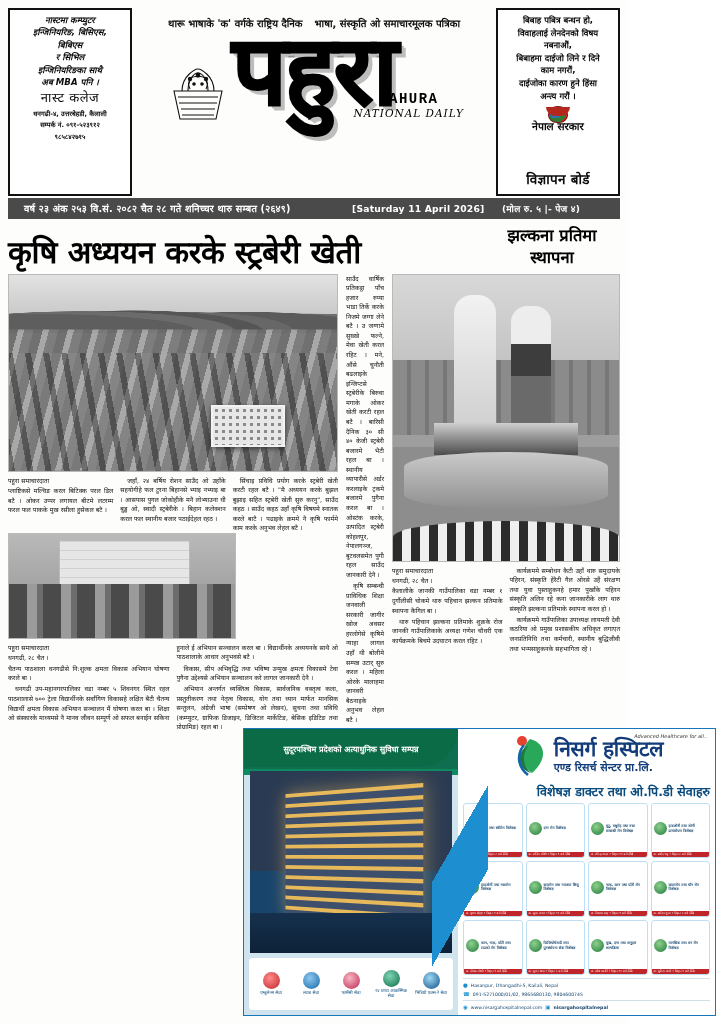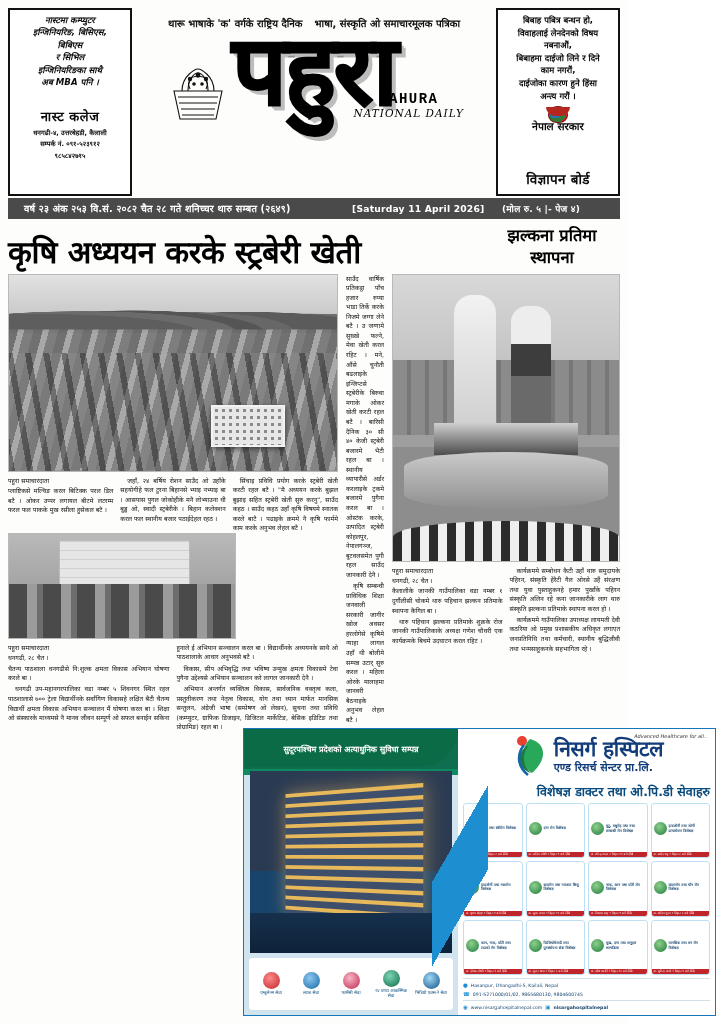--- a/index.html
+++ b/index.html
@@ -34,21 +34,21 @@
     justify-content: flex-start;
     text-align: center;
     background: #fff;
     font-size: 8.3px;
     line-height: 1.45;
     color: #0b0b0b;
   }
   .ad-box .line { display: block; width: 100%; }
   .ad-left .it { font-style: italic; font-weight: 600; font-size: 8.6px; }
   .ad-left .brand {
-    font-weight: bold; font-size: 13px; margin-top: 19px; letter-spacing: .5px;
+    font-weight: normal; font-size: 13px; margin-top: 0; letter-spacing: .5px;
   }
   .ad-left .sub { font-size: 6.6px; font-weight: 600; line-height: 1.5; margin-top: 2px; }
   .ad-right .msg { font-weight: 600; font-size: 8.4px; line-height: 1.5; }
   .ad-right .gov { font-weight: bold; font-size: 10.5px; margin-top: 2px; }
   .ad-right .board { font-weight: bold; font-size: 13.5px; letter-spacing: .3px; margin-top: 36px;}
   .emblem {
     width: 26px; height: 28px; margin: 4px auto 1px auto;
     position: relative;
   }
   .emblem .e-top {

